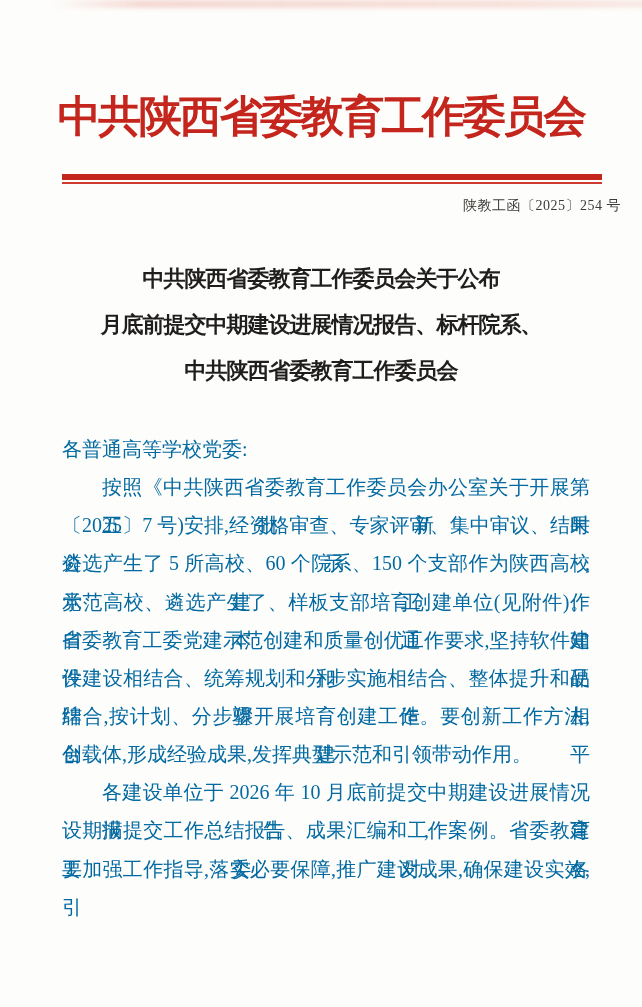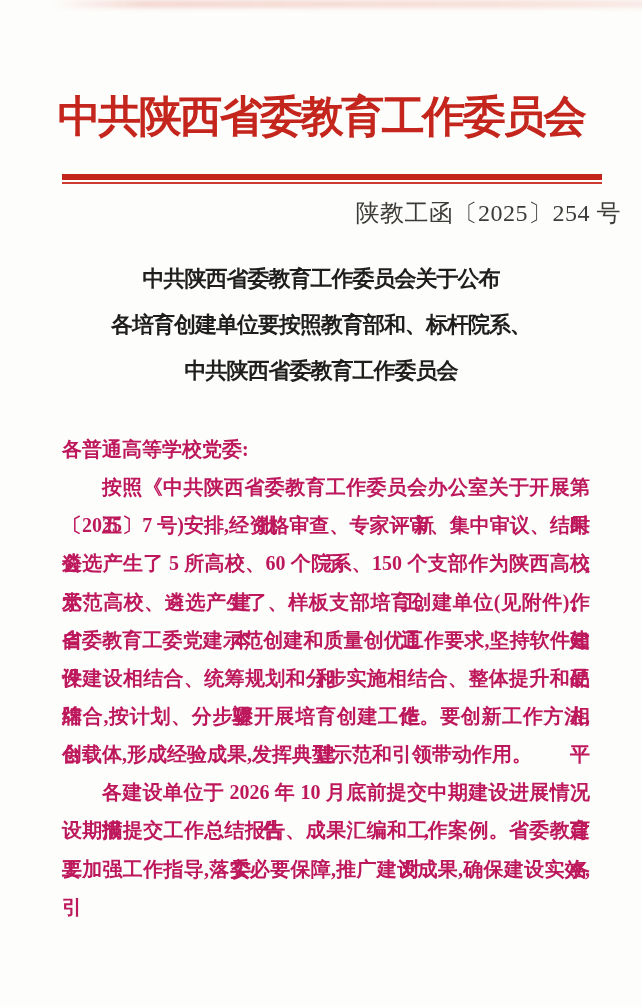--- a/index.html
+++ b/index.html
@@ -35,21 +35,21 @@
     left: 62px;
     width: 540px;
     height: 2px;                    
     border-top: 6px solid #c4251c;  
     border-bottom: 2px solid #cf3a30; 
   }
   .doc-number {
     position: absolute;
     top: 197px;
     right: 49px;
-    font-size: 24px;
+    font-size: 14px;
     letter-spacing: 0.5px;
     color: #3d3b38;
     white-space: nowrap;
   }
   
   .title-block {
     position: absolute;
     top: 256px;
     left: 0;
     width: 642px;
@@ -60,23 +60,22 @@
     letter-spacing: -1px;
     line-height: 46px;
   }
   .title-line { white-space: nowrap; }
   
   .body-block {
     position: absolute;
     top: 430px;
     left: 62px;
     width: 528px;
-    color: #be185d;
+    color: #0369a1;
     font-size: 20px;
-    font-weight: bold;
   }
   .line {
     height: 38.15px;
     line-height: 38.15px;
     white-space: nowrap;
     overflow: visible;
   }
   .line.j {
     white-space: normal;
     text-align: justify;
@@ -108,21 +107,21 @@
 <div class="page">
 
   <div class="issuer">中共陕西省委教育工作委员会</div>
 
   <div class="divider"></div>
 
   <div class="doc-number">陕教工函〔2025〕254 号</div>
 
   <div class="title-block">
     <div class="title-line">中共陕西省委教育工作委员会关于公布</div>
-    <div class="title-line">各培育创建单位要按照教育部和、标杆院系、</div>
+    <div class="title-line">月底前提交中期建设进展情况报告、标杆院系、</div>
     <div class="title-line">中共陕西省委教育工作委员会</div>
   </div>
 
   <div class="body-block">
     <div class="line">各普通高等学校党委:</div>
     <div class="line indent j">按照《中共陕西省委教育工作委员会办公室关于开展第五批新时</div>
     <div class="line j">〔2025〕7 号)安排,经资格审查、专家评审、集中审议、结果公示,</div>
     <div class="line j">遴选产生了 5 所高校、60 个院系、150 个支部作为陕西高校党建工作</div>
     <div class="line j">示范高校、遴选产生了、样板支部培育创建单位(见附件)。自本通知</div>
     <div class="line j">省委教育工委党建示范创建和质量创优工作要求,坚持软件建设和硬</div>

